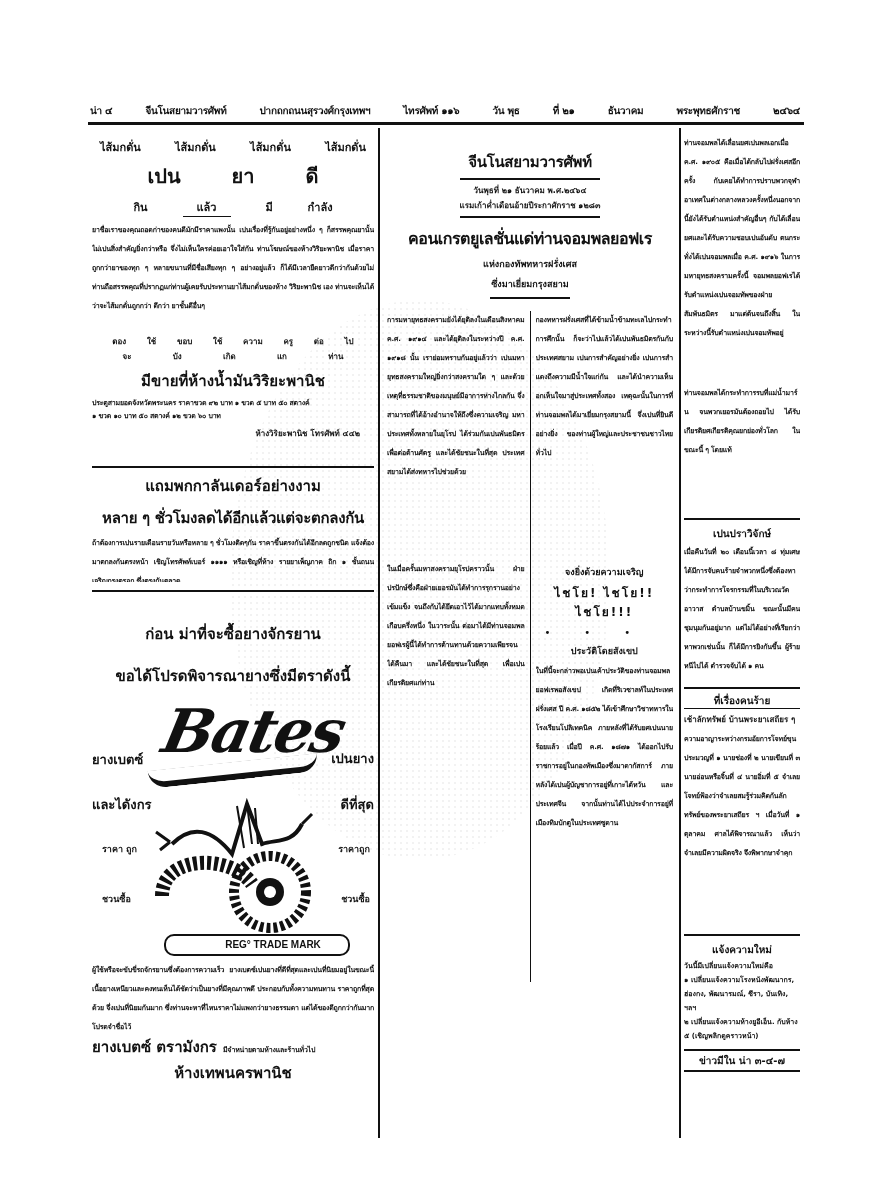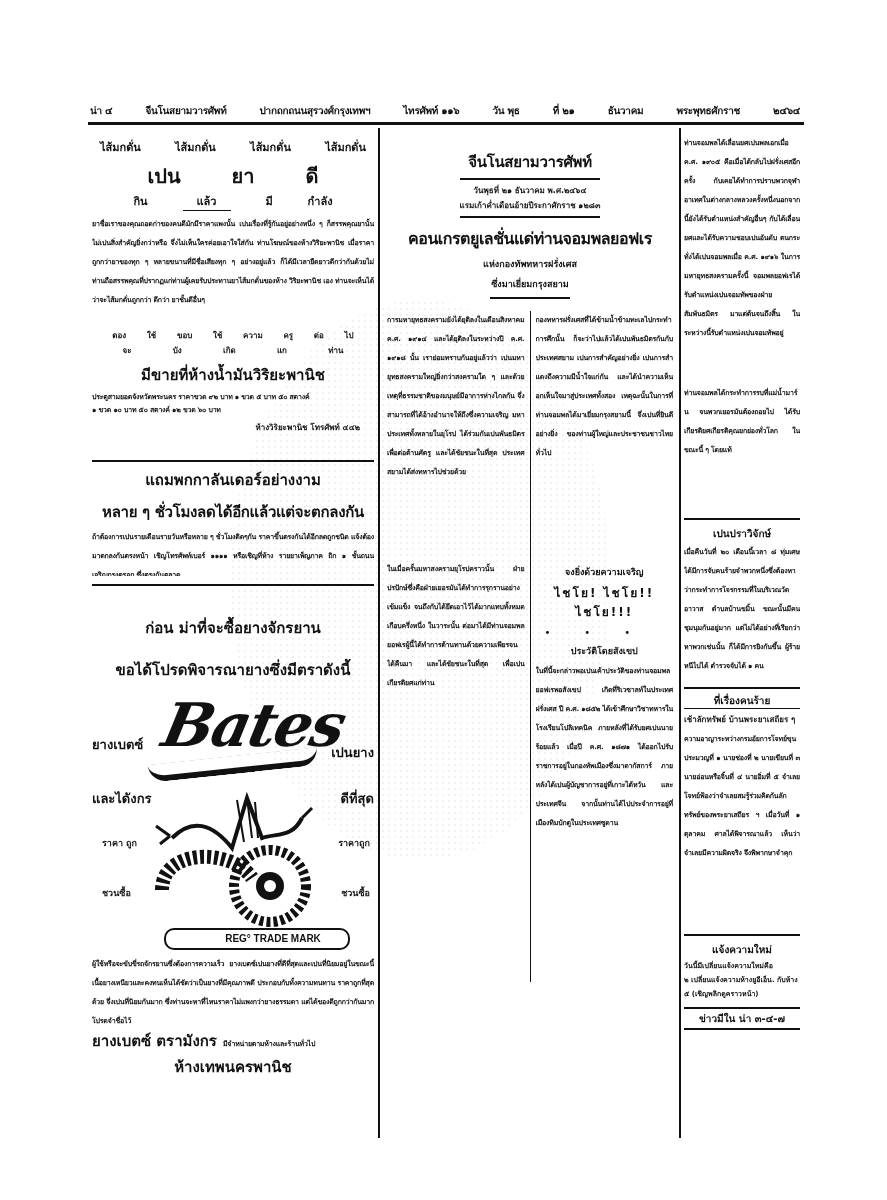--- a/index.html
+++ b/index.html
@@ -23,21 +23,21 @@
   .v1 { left:378px; height:1010px; }
   .v2 { left:679px; height:1010px; }
   .bold { font-weight:bold; }
   .tiny { font-size:7px; line-height:13px; font-weight:bold; letter-spacing:-0.2px; }
   .body-txt { font-size:7px; line-height:19px; font-weight:bold; text-align:justify; letter-spacing:-0.2px; }
   .hr { height:2px; background:#111; margin:4px 0; }
 
   
   .brand-row { display:flex; justify-content:space-between; font-size:11px; font-weight:bold; padding:8px 8px 0 8px; }
   .big-row { display:flex; justify-content:space-around; font-size:20px; font-weight:bold; margin-top:4px; padding:0 30px; }
-  .mid-row { display:flex; justify-content:space-around; font-size:11px; font-weight:bold; padding:0 24px; }
+  .mid-row { display:flex; justify-content:space-around; font-size:11px; font-weight:bold; margin-top:6px; padding:0 24px; }
   .ad-head { font-size:15px; font-weight:bold; text-align:center; margin:6px 0 4px; }
   .ad-head-lg { font-size:18px; font-weight:bold; text-align:center; margin:8px 0 4px; letter-spacing:-0.3px; }
   .sign { text-align:right; font-size:8px; font-weight:bold; margin-top:4px; padding-right:14px; }
   .word-row { display:flex; justify-content:space-around; font-size:8px; font-weight:bold; padding:0 10px; margin-top:2px; }
 
   
   .bates { position:relative; height:265px; margin-top:8px; }
   .bates-l { position:absolute; left:0; font-size:13px; font-weight:bold; }
   .bates-r { position:absolute; right:0; font-size:13px; font-weight:bold; }
   .bates-ls { position:absolute; left:10px; font-size:9px; font-weight:bold; }
@@ -149,21 +149,21 @@
     </div>
 
     <div class="hr" style="margin-top:8px;"></div>
 
     <div>
       <div class="ad-head" style="margin-top:30px;">ก่อน ม่าที่จะซื้อยางจักรยาน</div>
       <div class="ad-head" style="margin-top:18px;">ขอได้โปรดพิจารณายางซึ่งมีตราดังนี้</div>
       <div class="bates">
         <div class="logo">Bates</div>
         <div class="logo-swoosh"></div>
-        <div class="bates-l" style="top:44px;">ยางเบตซ์</div>
+        <div class="bates-l" style="top:53px;">ยางเบตซ์</div>
         <div class="bates-l" style="top:98px;">และไดังกร</div>
         <div class="bates-ls" style="top:146px;">ราคา ถูก</div>
         <div class="bates-ls" style="top:196px;">ชวนซื้อ</div>
         <div class="bates-r" style="top:52px;">เปนยาง</div>
         <div class="bates-r" style="top:98px;">ดีที่สุด</div>
         <div class="bates-rs" style="top:146px;">ราคาถูก</div>
         <div class="bates-rs" style="top:196px;">ชวนซื้อ</div>
         <svg class="dragon" viewBox="0 0 170 150">
           <circle cx="118" cy="108" r="36" fill="none" stroke="#111" stroke-width="10" stroke-dasharray="4 3"></circle>
           <circle cx="118" cy="108" r="14" fill="#111"></circle>
@@ -229,17 +229,18 @@
     <div>
       <div class="c-head-box">ที่เรื่องคนร้าย</div>
       <div class="bold" style="font-size:8px;white-space:nowrap;overflow:hidden;">เช้าลักทรัพย์ บ้านพระยาเสถียร ๆ</div>
       <div class="body-txt" style="height:200px;overflow:hidden;margin-top:4px;">ความอาญาระหว่างกรมอัยการโจทย์ขุนประมวญที่ ๑ นายช่องที่ ๒ นายเขียนที่ ๓ นายอ่อนหรือจิ้นที่ ๔ นายอิ่มที่ ๕ จำเลย โจทย์ฟ้องว่าจำเลยสมรู้ร่วมคิดกันลักทรัพย์ของพระยาเสถียร ฯ เมื่อวันที่ ๑ ตุลาคม ศาลได้พิจารณาแล้ว เห็นว่าจำเลยมีความผิดจริง จึงพิพากษาจำคุก</div>
     </div>
     <div class="hr"></div>
 
     <div>
       <div class="c-head">แจ้งความใหม่</div>
       <div class="bullet-line">วันนี้มีเปลี่ยนแจ้งความใหม่คือ</div>
+      <div class="bullet-line">๑ เปลี่ยนแจ้งความโรงหนังพัฒนากร, ฮ่องกง, พัฒนารมณ์, ซีรา, บันเทิง, ฯลฯ</div>
       <div class="bullet-line">๒ เปลี่ยนแจ้งความห้างยูอีเอ็น. กับห้าง ๕ (เชิญพลิกดูคราวหน้า)</div>
     </div>
     <div class="foot-note">ข่าวมีใน น่า ๓-๔-๗</div>
   </div>
 </div>
 
 </body></html>

